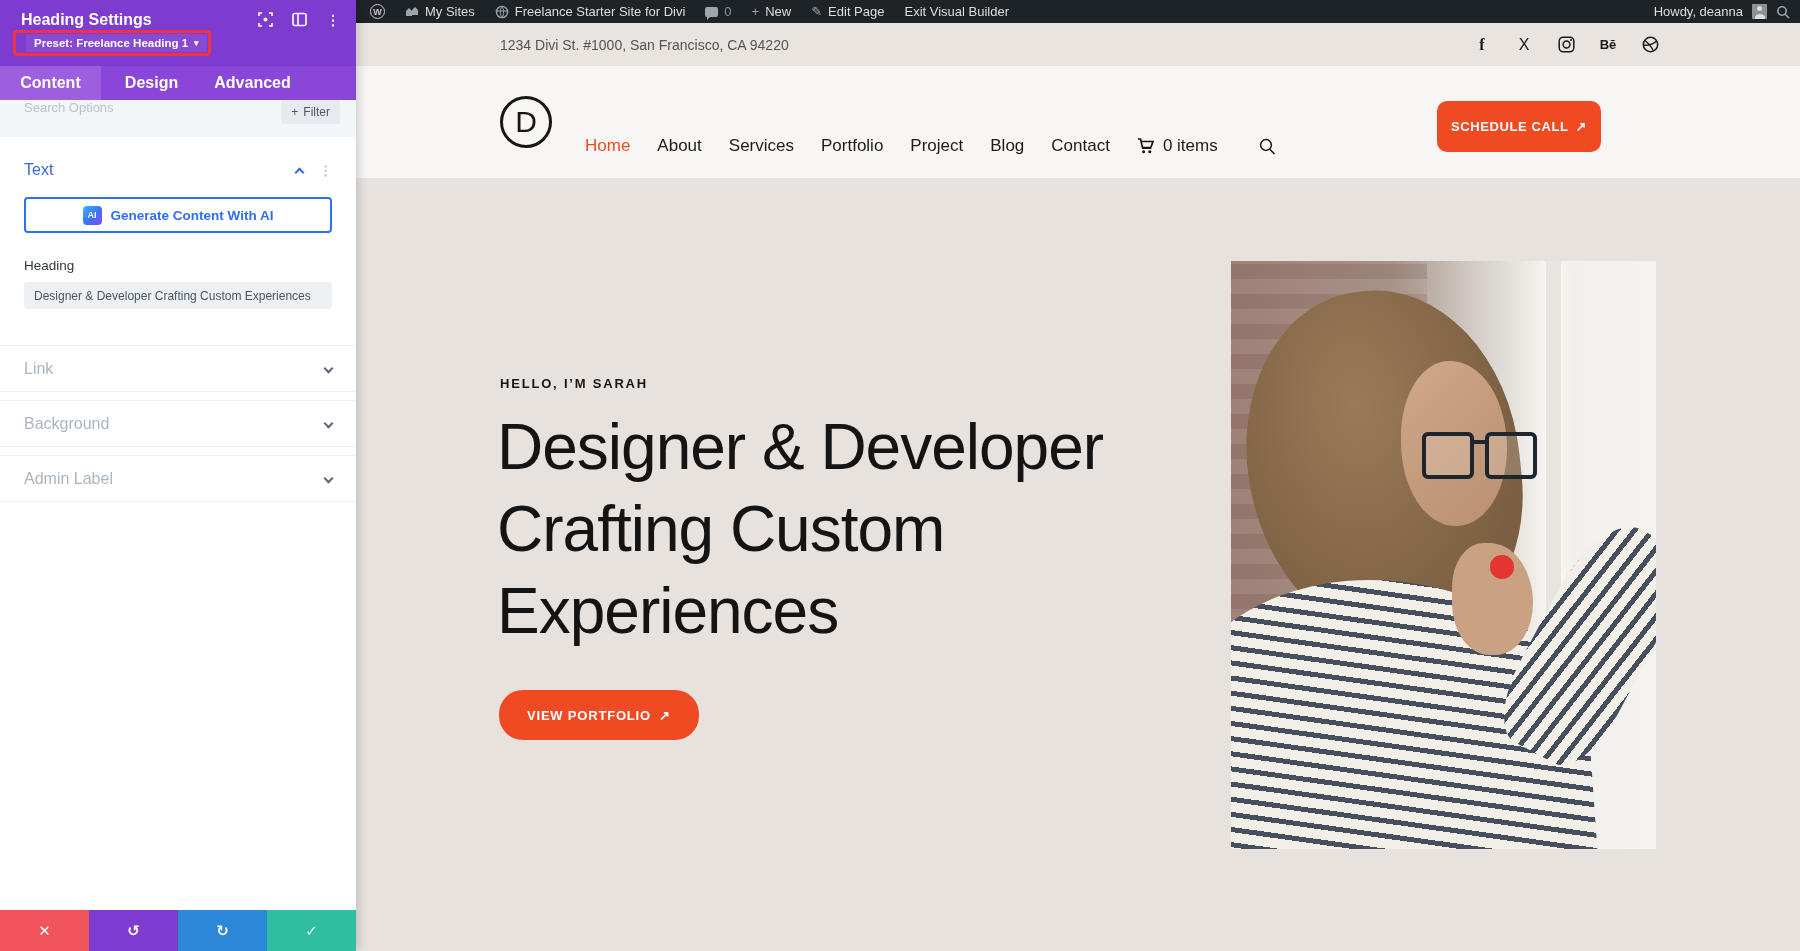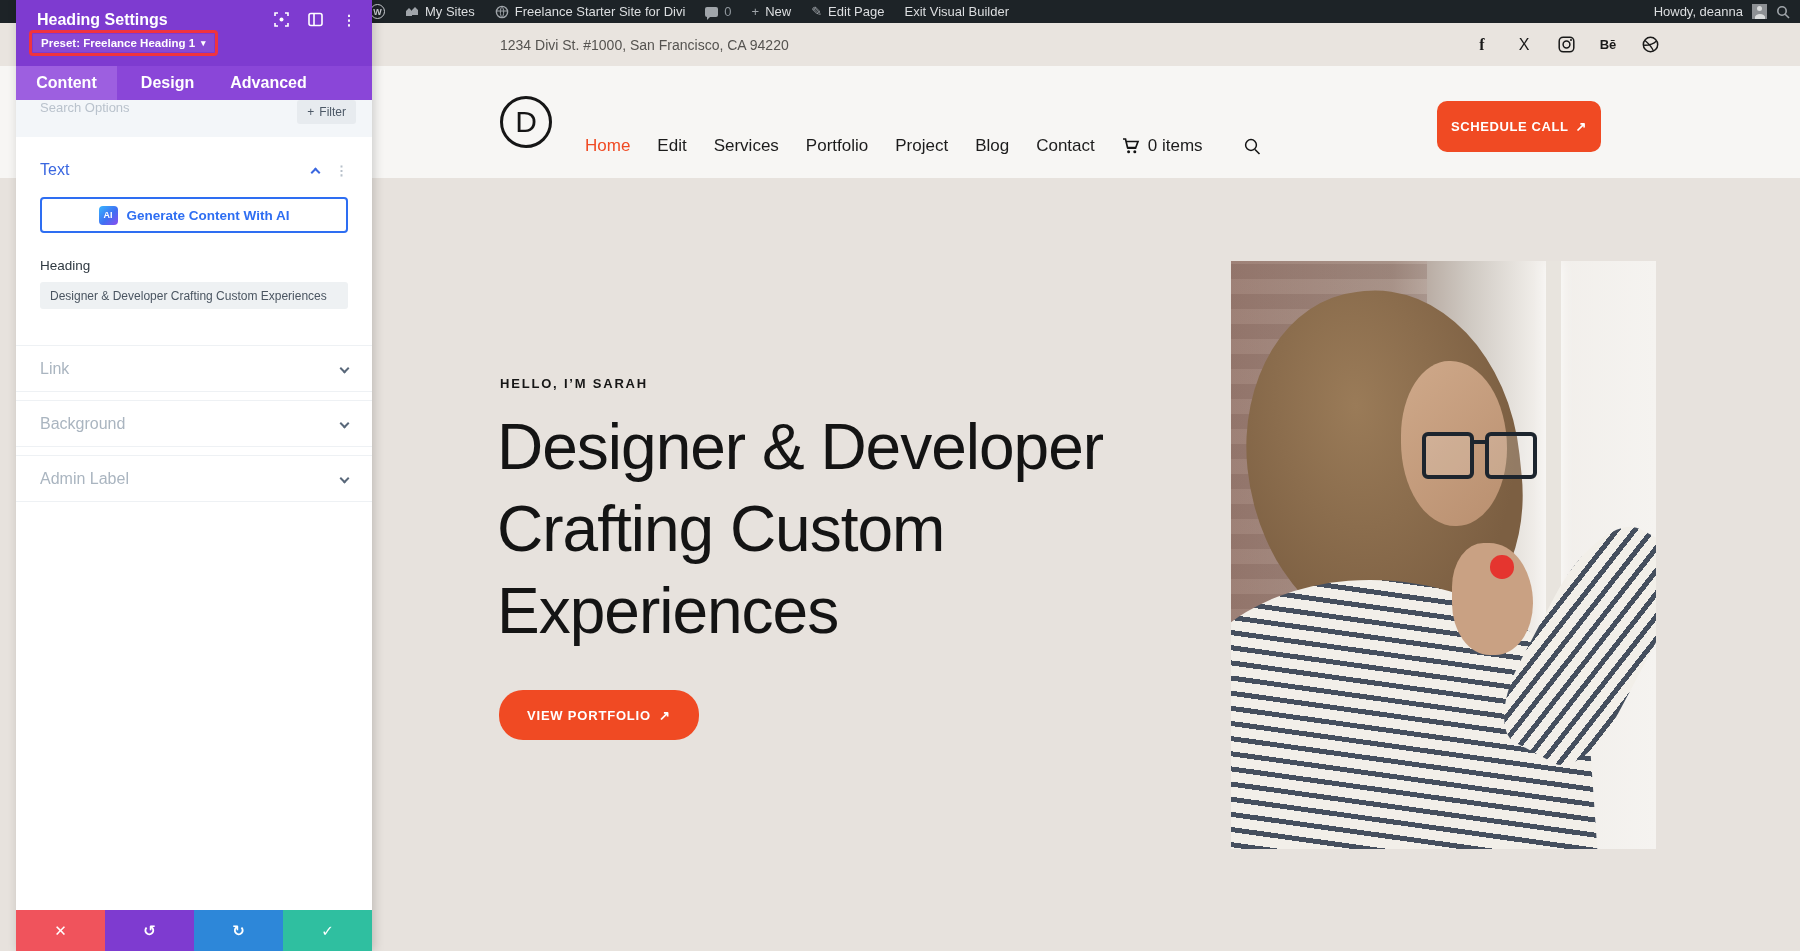--- a/index.html
+++ b/index.html
@@ -101,32 +101,32 @@
   .photo .nail { position:absolute; left:61%; top:50%; width:5.5%; height:4%;
     background:#e5352f; border-radius:50%; }
   .photo .sweater { position:absolute; left:-14%; bottom:-8%; width:98%; height:54%;
     background:repeating-linear-gradient(12deg, #f2efe9 0 10px, #454f5e 10px 15px);
     border-radius:45% 55% 0 0; transform:rotate(-4deg); }
   .photo .sleeve { position:absolute; right:2%; bottom:14%; width:26%; height:42%;
     background:repeating-linear-gradient(100deg, #f2efe9 0 9px, #454f5e 9px 14px);
     border-radius:40% 40% 30% 30%; transform:rotate(28deg); }
 
   
-  .sidebar { position:absolute; left:16px; top:0; width:356px; height:951px; z-index:20;
+  .sidebar { position:absolute; left:0; top:0; width:356px; height:951px; z-index:20;
     background:#fff; box-shadow:2px 0 10px rgba(0,0,0,.18); display:flex; flex-direction:column; }
   .sb-header { background:#7e3bd0; height:66px; position:relative; padding:11px 16px 0 21px; }
   .sb-title { color:#fff; font-size:16px; font-weight:bold; }
   .sb-header-icons { position:absolute; right:16px; top:12px; display:flex; align-items:center; gap:19px;
     color:rgba(255,255,255,.92); }
   .sbh-icon { cursor:pointer; }
   .kebab { font-size:14px; font-weight:bold; line-height:1; cursor:pointer; }
   .preset-wrap { position:absolute; left:13px; top:30px; border:3px solid #f0333f;
     border-radius:4px; padding:1px; cursor:pointer; }
   .preset-pill { background:rgba(255,255,255,.08); border-radius:0; padding:3px 8px;
-    color:#fff; font-size:11.5px; font-weight:bold; display:flex; align-items:center; gap:6px; }
+    color:#fff; font-size:11.5px; font-weight:bold; display:flex; align-items:center; gap:6px;margin-left:9px; }
   .preset-caret { font-size:9px; }
 
   .sb-tabs { background:#8a46d8; height:34px; display:flex; }
   .sb-tab { width:101px; display:flex; align-items:center; justify-content:center;
     color:#fff; font-size:16px; font-weight:bold; cursor:pointer; }
   .sb-tab.active { background:#9d5fe0; }
 
   .sb-search { height:37px; background:#f3f6f9; display:flex; align-items:flex-start;
     padding:0 16px 0 24px; gap:10px; }
   .search-input { flex:1; border:none; background:transparent; outline:none;
@@ -247,21 +247,21 @@
     </span>
   </div>
 </div>
 
 <div class="siteheader">
   <div class="logo-circle">
     <span>D</span>
   </div>
   <nav class="nav">
     <span class="nav-item active">Home</span>
-    <span class="nav-item">Edit</span>
+    <span class="nav-item">About</span>
     <span class="nav-item">Services</span>
     <span class="nav-item">Portfolio</span>
     <span class="nav-item">Project</span>
     <span class="nav-item">Blog</span>
     <span class="nav-item">Contact</span>
     <span class="cart-group">
       <svg width="18" height="16" viewBox="0 0 18 16">
         <path d="M1 1 H3.5 L5.5 9.5 H13.8 L16 3.5 H4.2" fill="none" stroke="#141414" stroke-width="1.7"></path>
         <path d="M5.5 9.5 L13.8 9.5 L14.5 11 H5" fill="#141414"></path>
         <circle cx="6.6" cy="13.7" r="1.5" fill="#141414"></circle>

